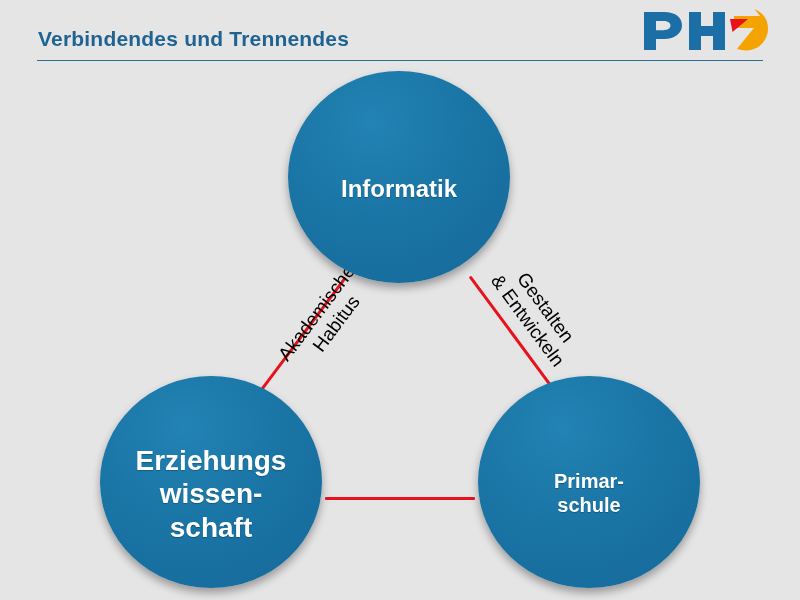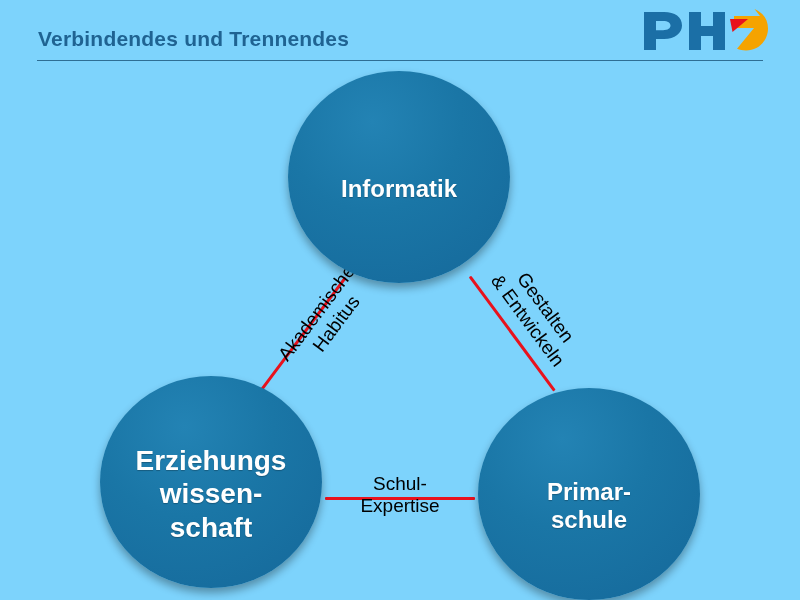--- a/index.html
+++ b/index.html
@@ -12,21 +12,21 @@
     height: 600px;
     font-family: "Liberation Sans", sans-serif;
     overflow: hidden;
     position: relative;
   }
 
   #slide {
     position: relative;
     width: 800px;
     height: 600px;
-    background: #7dd3fc;
+    background: #e5e5e5;
   }
 
   
   #slide-title {
     position: absolute;
     left: 38px;
     top: 27px;
     font-size: 21px;
     font-weight: bold;
     color: #1F6392;
@@ -82,24 +82,24 @@
   }
   #node-erziehungswissenschaft {
     left: 100px;
     top: 376px;
     width: 222px;
     height: 212px;
     font-size: 28px;
   }
   #node-primarschule {
     left: 478px;
-    top: 388px;
+    top: 376px;
     width: 222px;
     height: 212px;
-    font-size: 24px;
+    font-size: 20px;
     justify-content: center;
   }
 
   
   .connector-line {
     position: absolute;
     background: #E8121D;
     height: 3px;
     border-radius: 1px;
     transform-origin: 0 50%;
@@ -172,22 +172,20 @@
   </div>
 
   <div class="connector-line" id="line-left"></div>
   <div class="connector-line" id="line-right"></div>
   <div class="connector-line" id="line-bottom"></div>
 
   <div class="connector-label" id="label-left">Akademischer
 Habitus</div>
   <div class="connector-label" id="label-right">Gestalten
 &amp; Entwickeln</div>
-  <div class="connector-label" id="label-bottom">Schul-
-Expertise</div>
 
   <div class="node" id="node-informatik">
     <span class="label">Informatik</span>
   </div>
 
   <div class="node" id="node-erziehungswissenschaft">
     <span class="label">Erziehungs
 wissen-
 schaft</span>
   </div>

